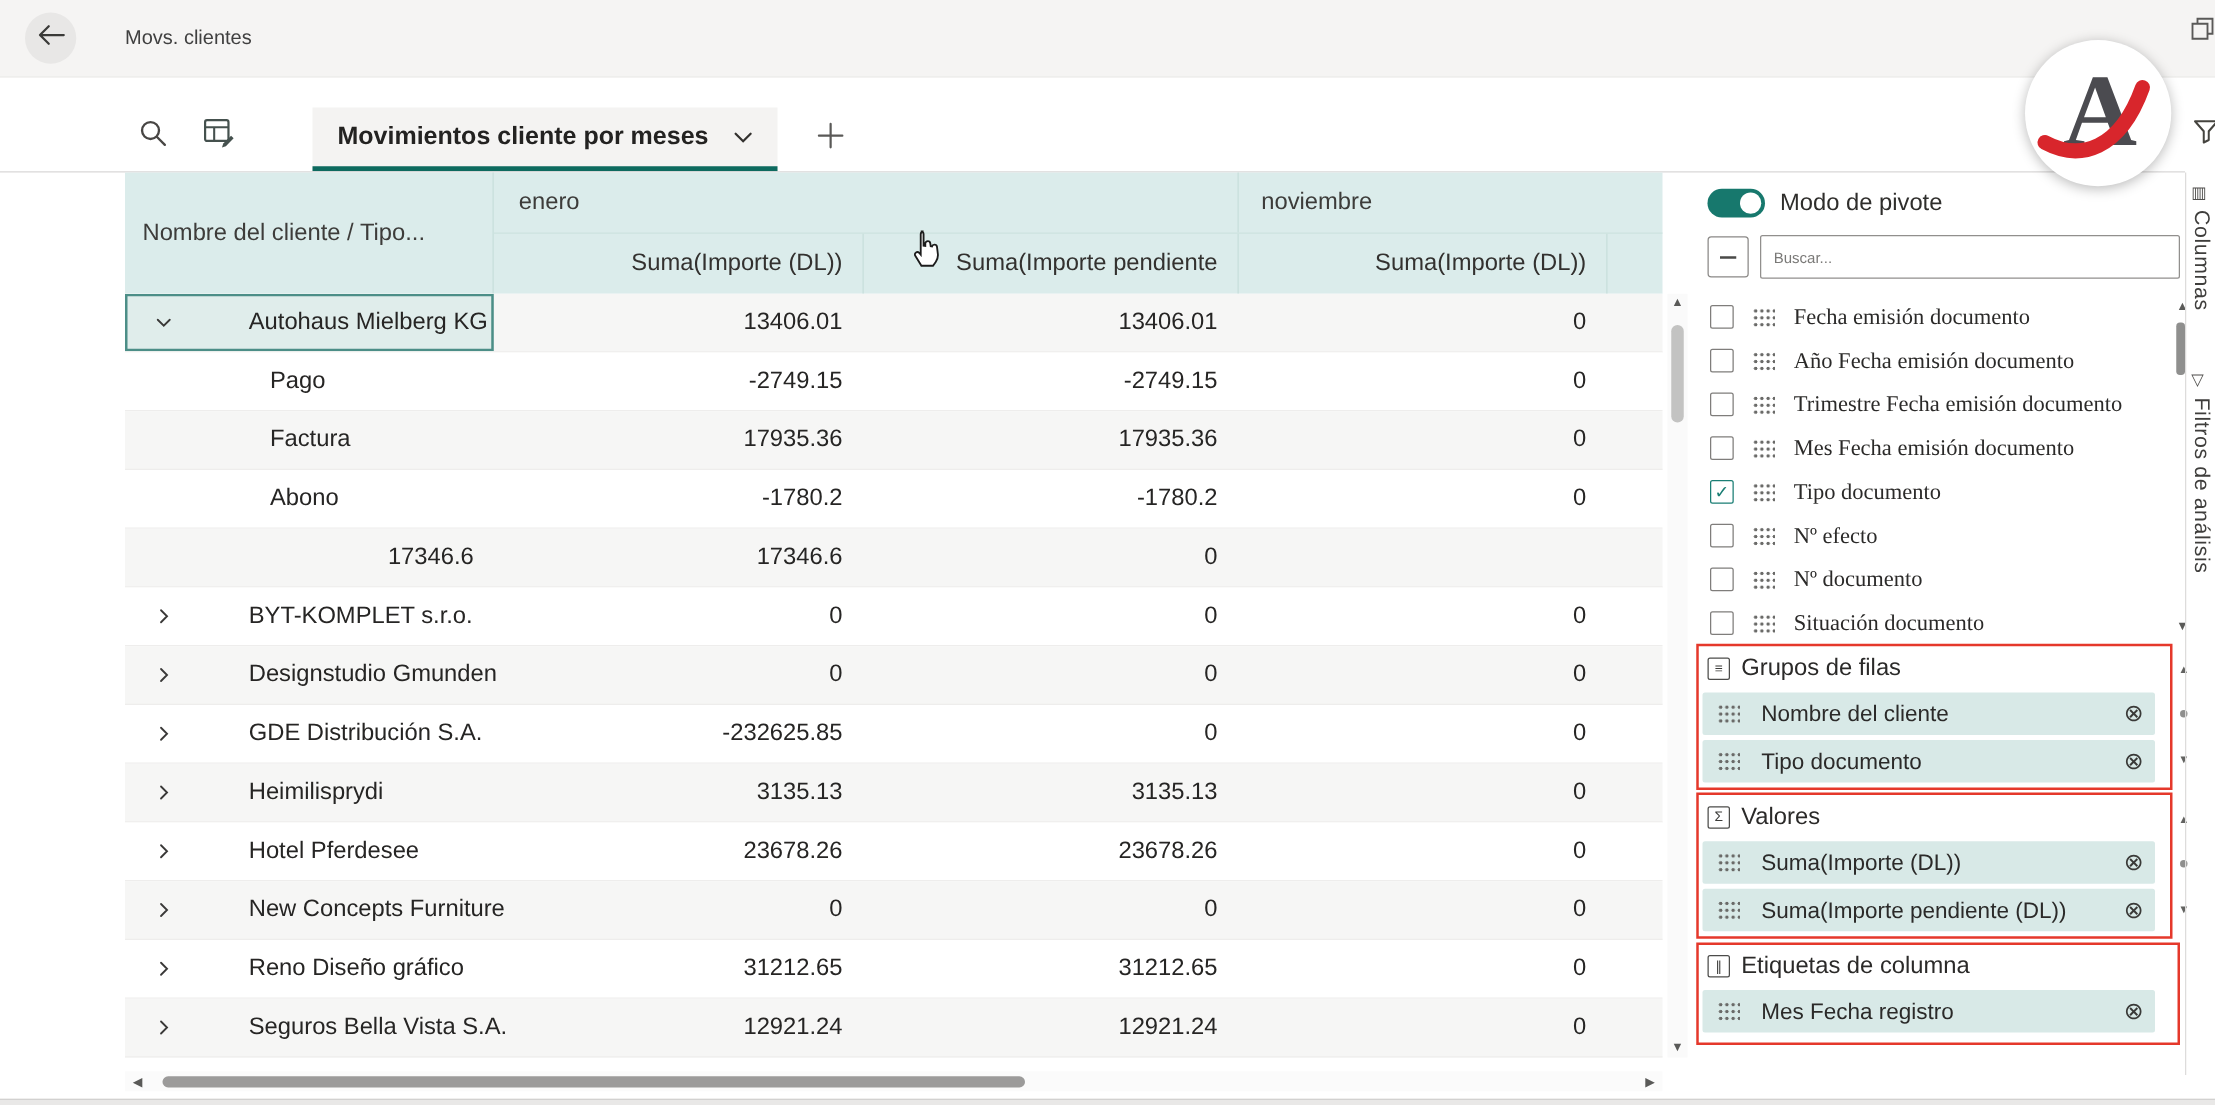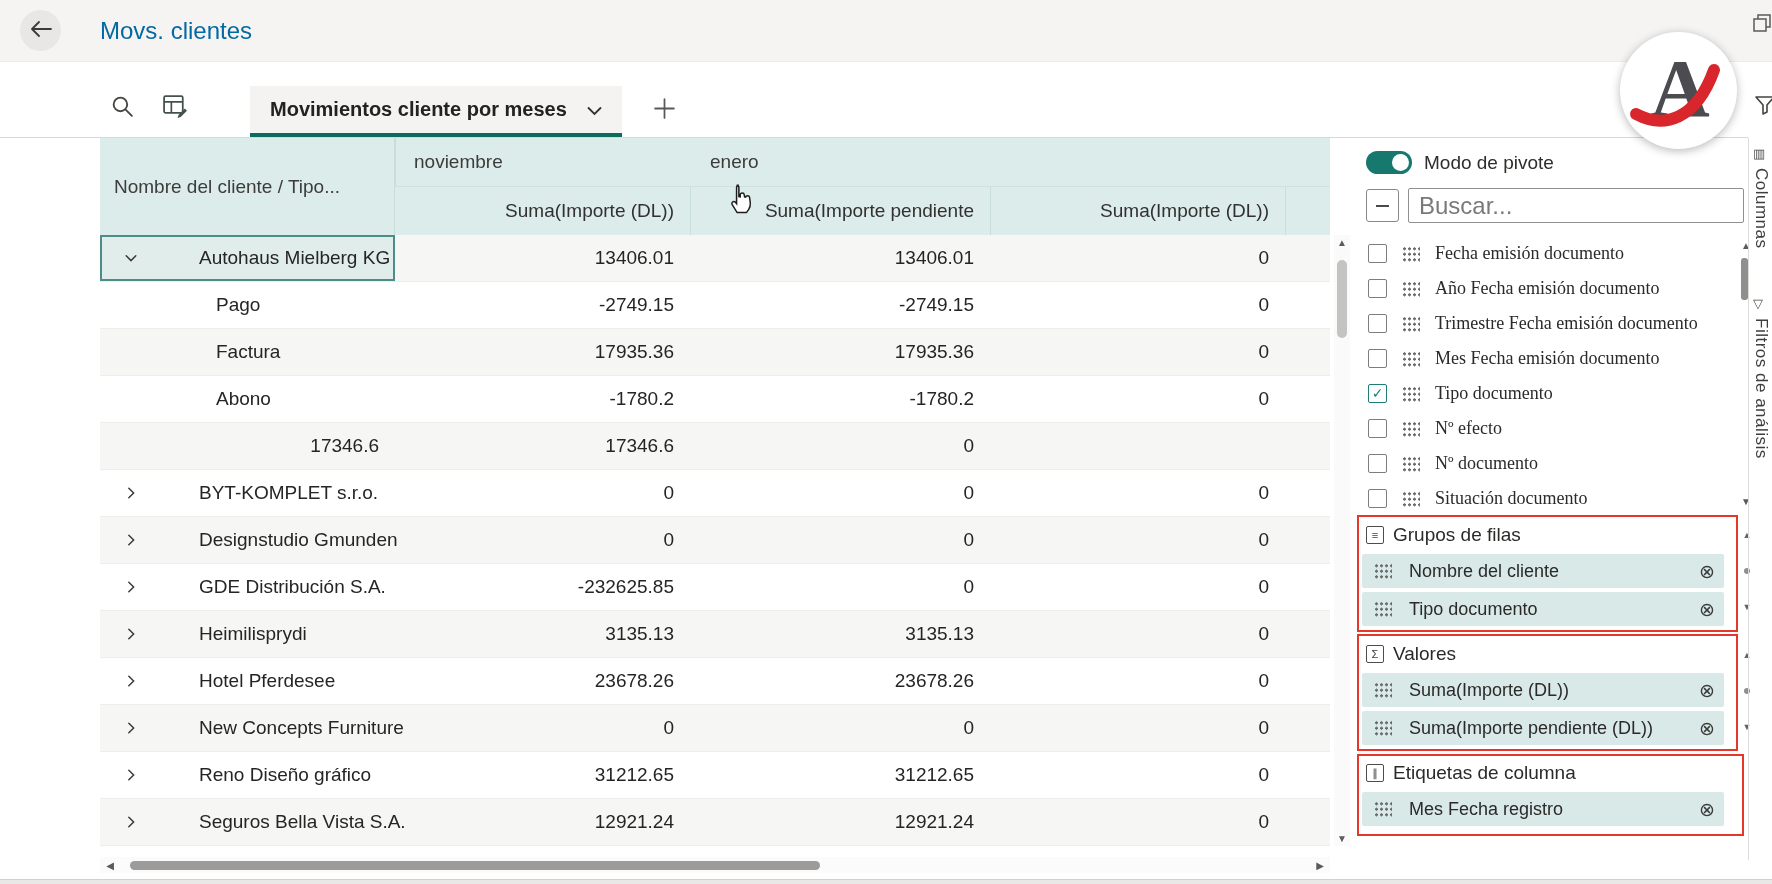--- a/index.html
+++ b/index.html
@@ -4,21 +4,21 @@
 <style>
   * { box-sizing: border-box; margin: 0; padding: 0; }
   html,body { width:1772px; height:884px; overflow:hidden; background:#fff;
     font-family:"Liberation Sans", sans-serif; color:#323130; }
 
   
   .topbar { position:absolute; left:0; top:0; width:1772px; height:62px; background:#f5f4f3; border-bottom:1px solid #ebebea; }
   .back-circle { position:absolute; left:20px; top:10px; width:41px; height:41px; border-radius:50%;
     background:#e8e7e6; display:flex; align-items:center; justify-content:center; cursor:pointer; }
   .page-title { position:absolute; left:100px; top:0; height:62px; display:flex; align-items:center;
-    font-size:24px; color:#0369a1; }
+    font-size:16px; color:#404040; }
   .open-window-icon { position:absolute; left:1752px; top:13px; }
 
   
   .search-icon { position:absolute; left:110px; top:94px; }
   .grid-icon { position:absolute; left:162px; top:92px; }
   .tab { position:absolute; left:250px; top:86px; height:51px; background:#f4f3f2;
     border-bottom:4px solid #0d6a5f; display:flex; align-items:center; gap:20px;
     padding:0 20px; font-size:20px; font-weight:bold; color:#232221; cursor:pointer; }
   .plus-icon { position:absolute; left:652px; top:96px; cursor:pointer; }
   .toolbar-divider { position:absolute; left:0; top:137px; width:1748px; height:1px; background:#d9d8d7; }
@@ -63,21 +63,21 @@
   
   .toggle { position:absolute; left:1366px; top:151px; width:46px; height:23px; border-radius:12px;
     background:#17786d; cursor:pointer; }
   .toggle .knob { position:absolute; right:3px; top:3px; width:17px; height:17px; border-radius:50%; background:#fff; }
   .toggle-label { position:absolute; left:1424px; top:151px; height:23px; display:flex; align-items:center;
     font-size:19px; color:#2f2e2c; }
   .minus-btn { position:absolute; left:1366px; top:189px; width:33px; height:33px; border:1px solid #8a8886;
     border-radius:3px; background:#fff; display:flex; align-items:center; justify-content:center; cursor:pointer; }
   .minus-btn .bar { width:13px; height:2px; background:#4a4a48; }
   .search-input { position:absolute; left:1408px; top:188px; width:336px; height:35px; border:1px solid #918f8d;
-    border-radius:2px; font-size:24px; padding:0 10px; color:#333; font-family:"Liberation Sans",sans-serif; }
+    border-radius:2px; font-size:12px; padding:0 10px; color:#333; font-family:"Liberation Sans",sans-serif; }
   .search-input::placeholder { color:#7a7977; }
 
   #field-list { position:absolute; left:1360px; top:236px; width:372px;font-family:Liberation Serif, serif; }
   .f-row { height:35px; display:flex; align-items:center; }
   .cbx { width:19px; height:19px; margin-left:8px; border:1.5px solid #7f7d7b; border-radius:2px; background:#fff;
     display:flex; align-items:center; justify-content:center; font-size:14px; color:transparent; cursor:pointer; flex:none; }
   .cbx.on { border-color:#1a7e74; color:#1a7e74; }
   .grip { width:18px; height:16px; flex:none;
     background-image:radial-gradient(circle, #6a6a68 1.3px, transparent 1.6px);
     background-size:5px 5.5px; cursor:grab; }
@@ -162,22 +162,22 @@
 <div class="toolbar-divider"></div>
 <span class="filter-icon">
   <svg width="22" height="22" viewBox="0 0 22 22">
       <path d="M2 3h18l-7 8v7l-4 2v-9L2 3z" stroke="#45443f" stroke-width="1.6" fill="none" stroke-linejoin="round"></path>
     </svg>
 </span>
 
 <div class="thead">
   <div class="name-h">Nombre del cliente / Tipo...</div>
   <div class="group-row">
+    <div class="group-cell g1">enero</div>
     <div class="group-cell g2">noviembre</div>
-    <div class="group-cell g1">enero</div>
   </div>
   <div class="group-div"></div>
   <div class="sub-row">
     <div class="sub-cell sc2">Suma(Importe (DL))</div>
     <div class="sub-cell sc3">Suma(Importe pendiente</div>
     <div class="sub-cell sc4">Suma(Importe (DL))</div>
     <div class="sub-cell scf"></div>
   </div>
 </div>
 

